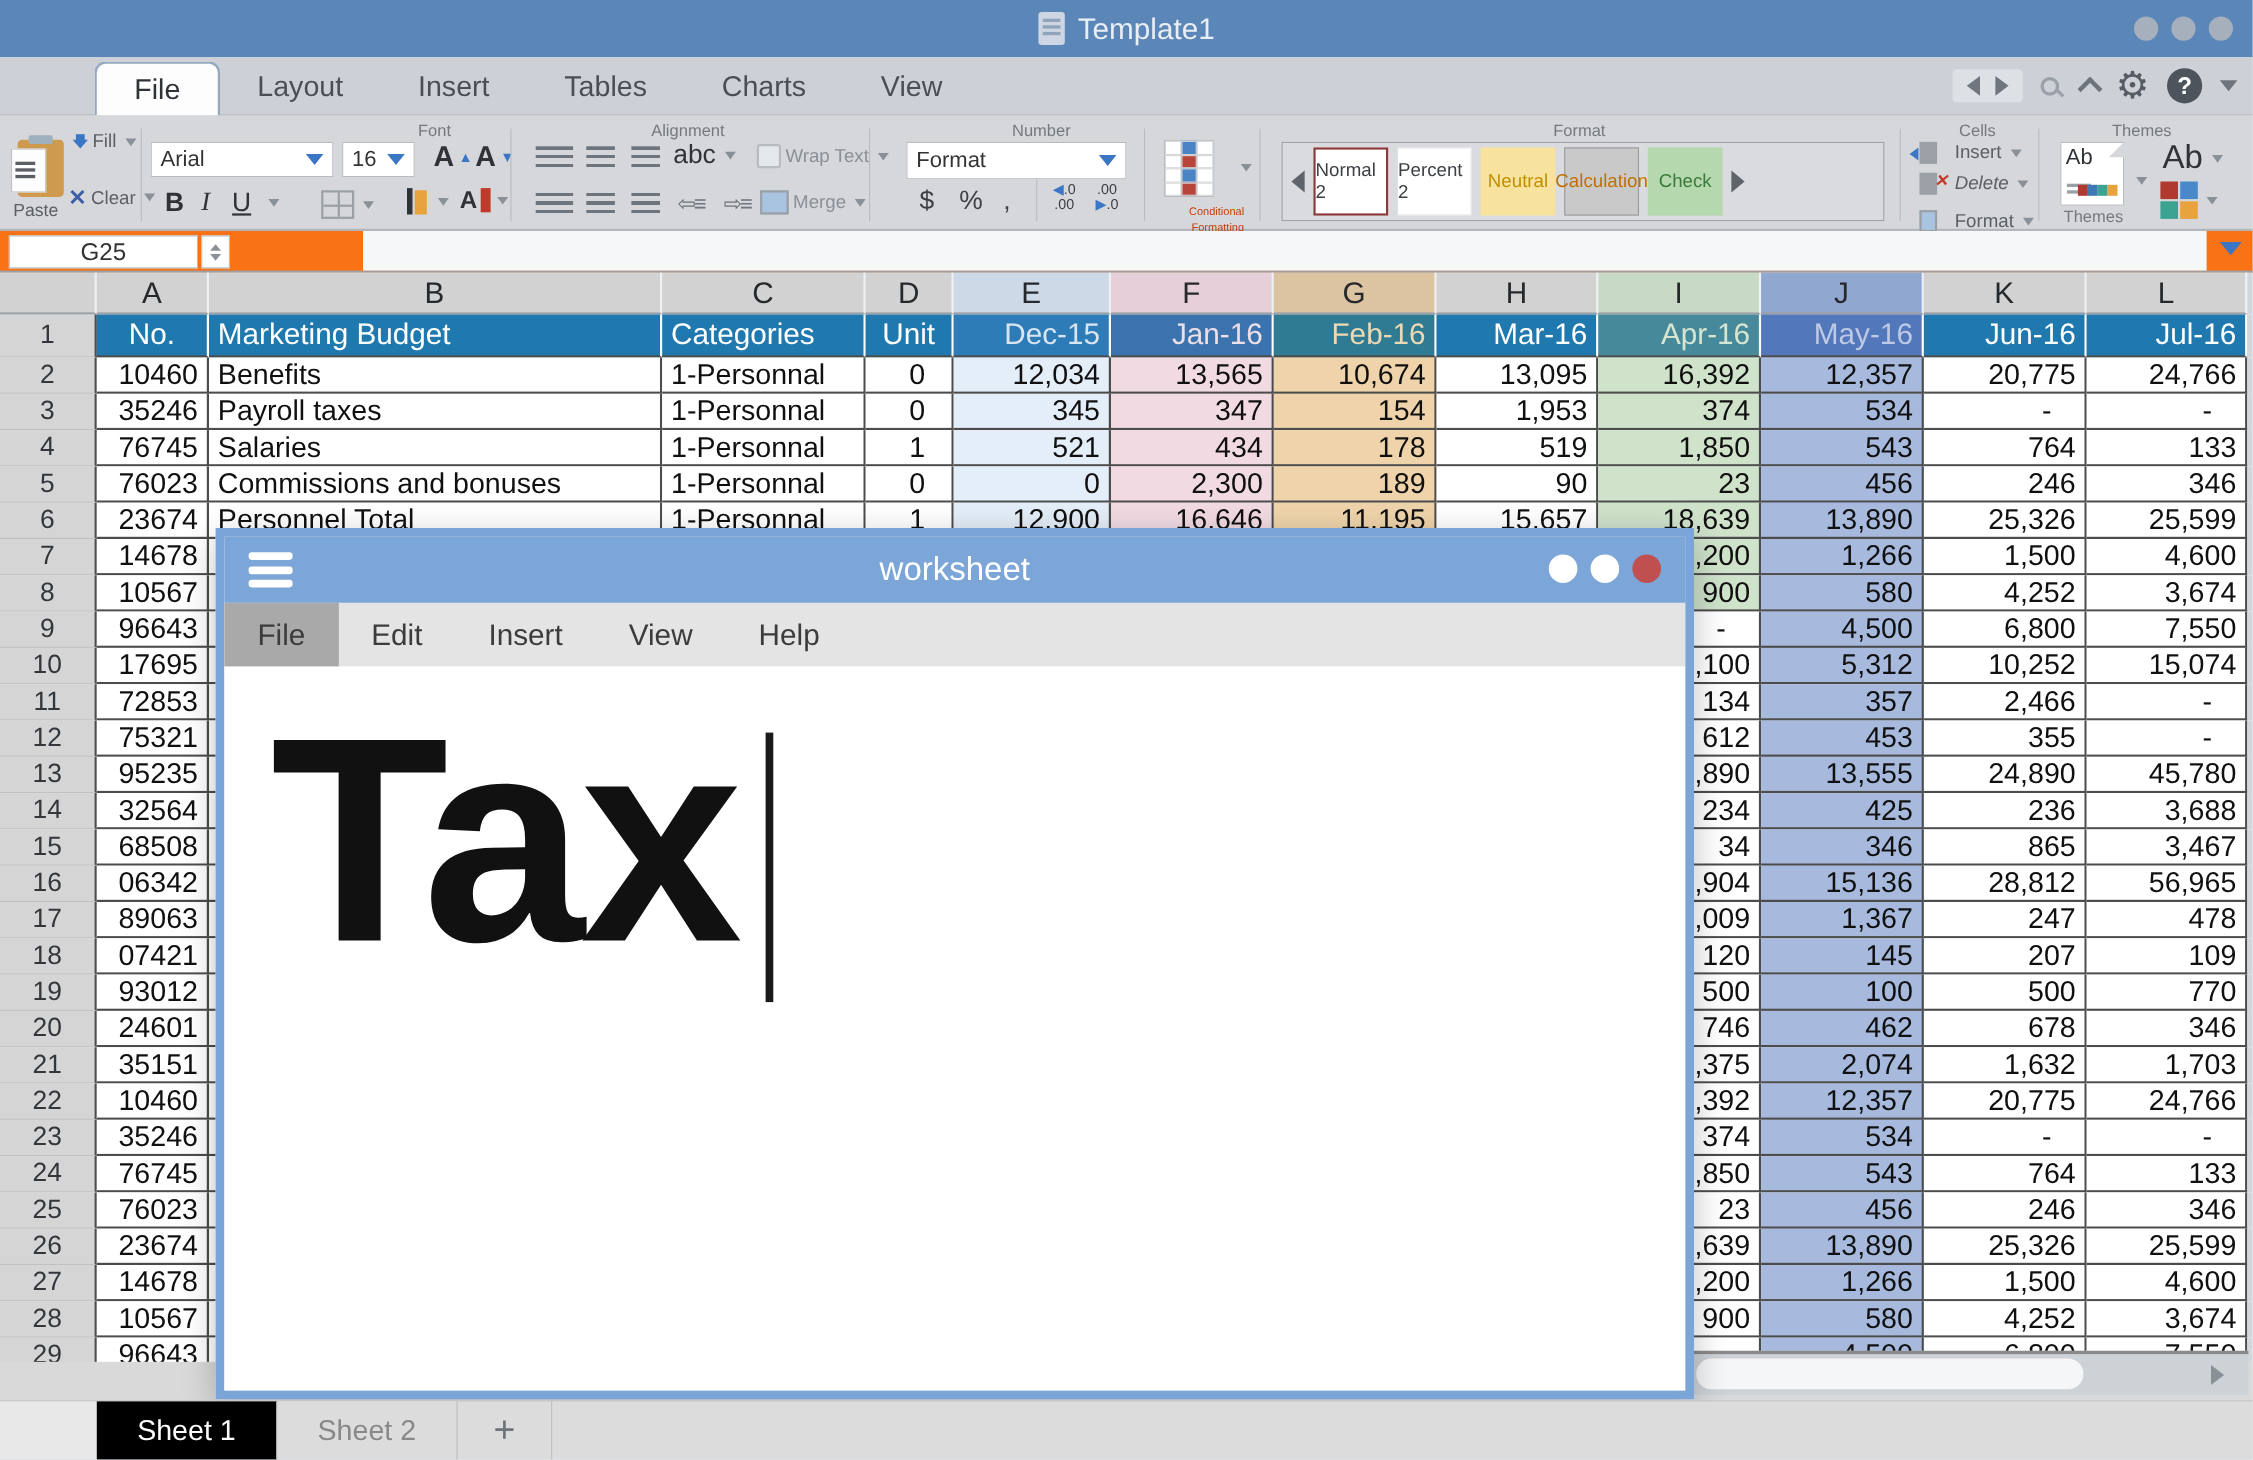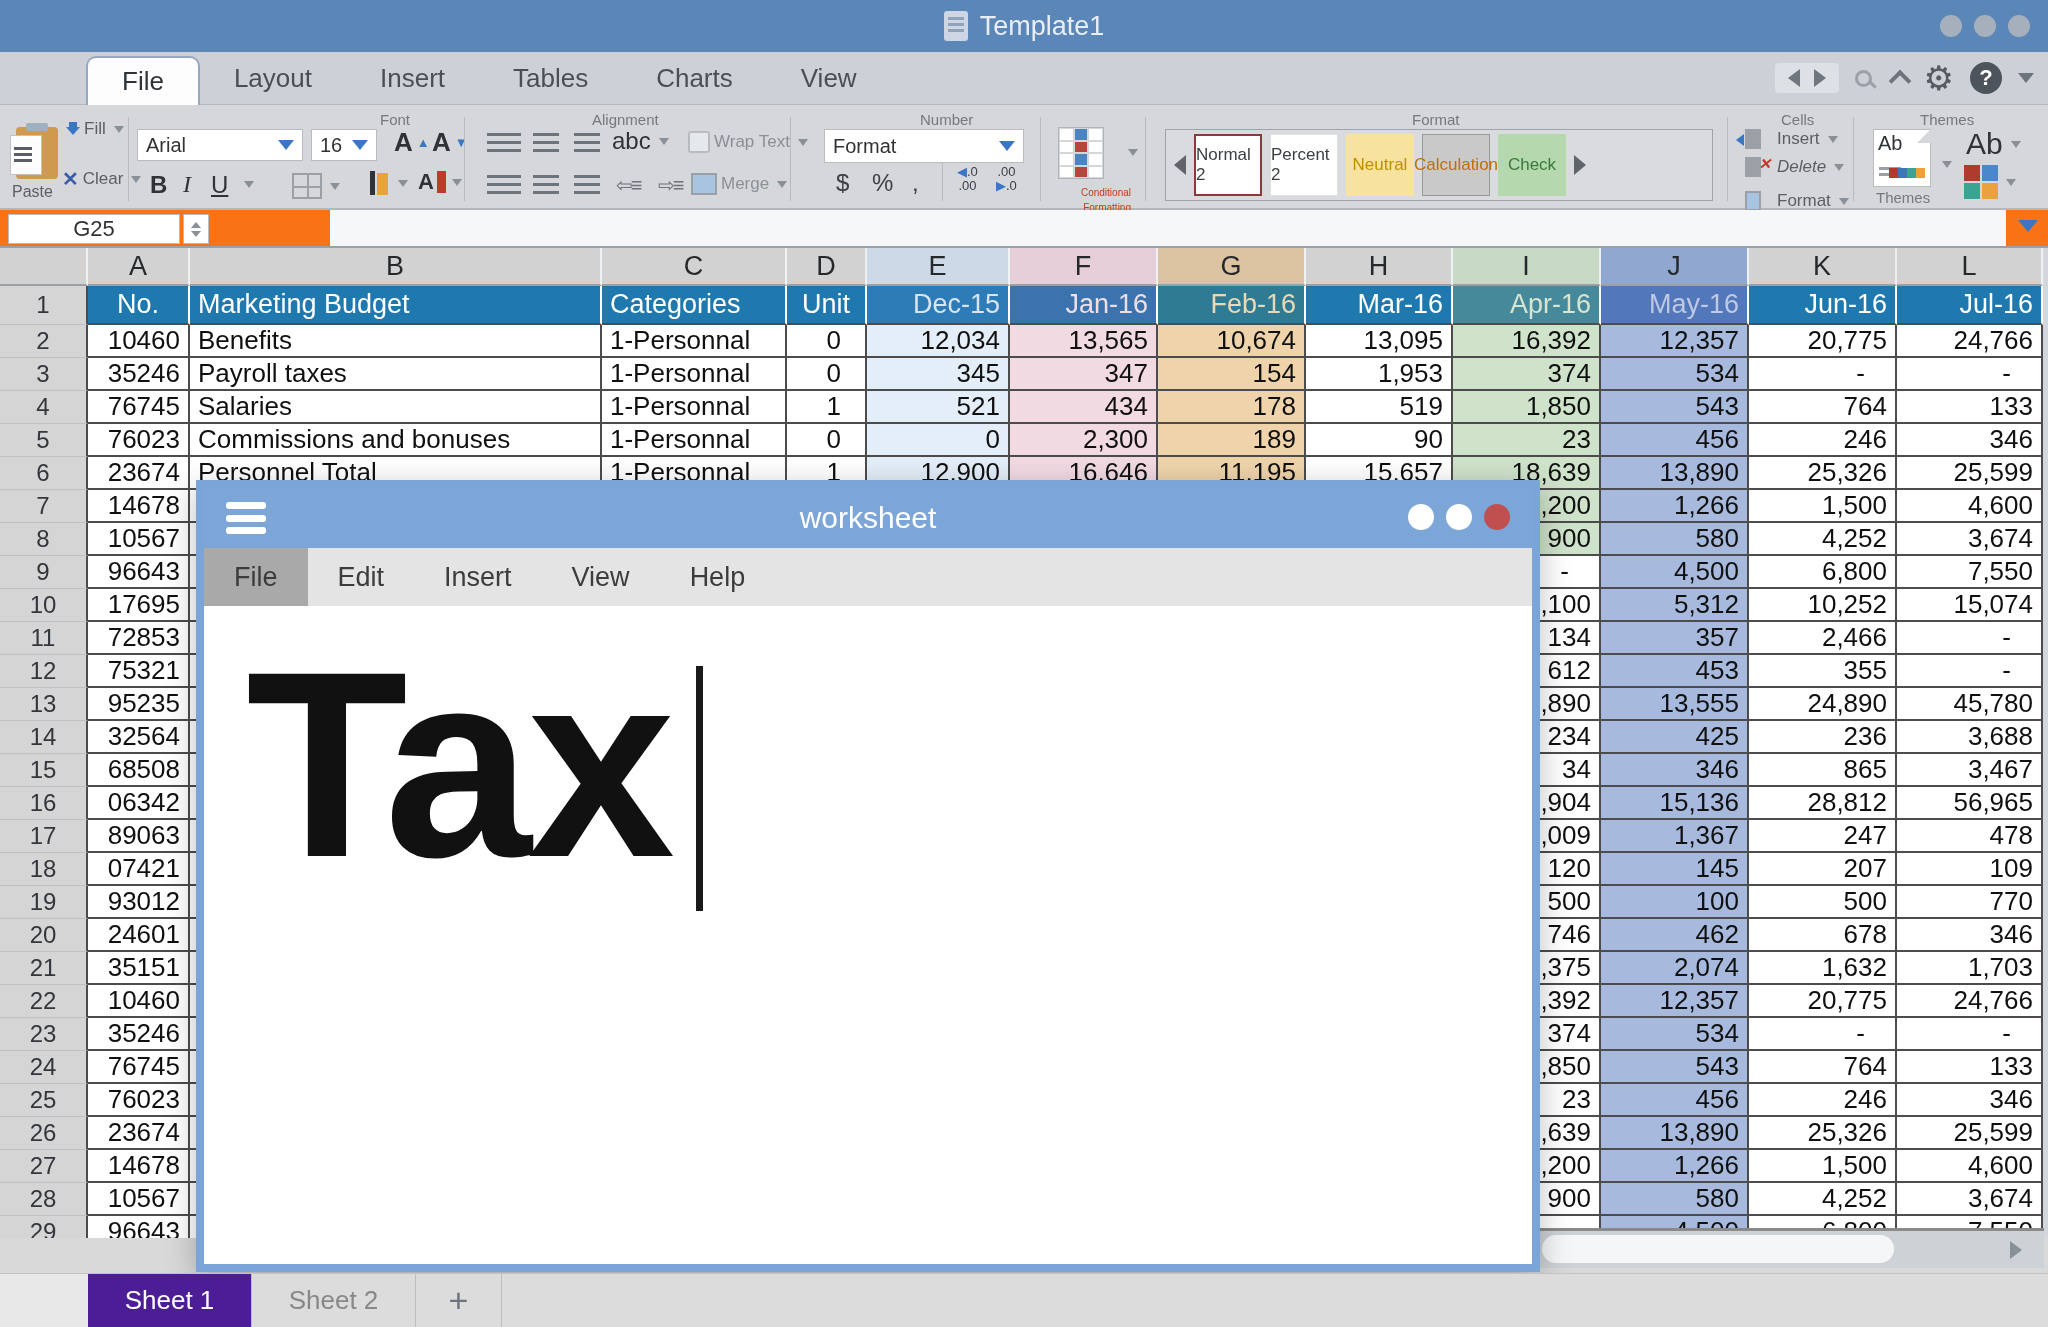--- a/index.html
+++ b/index.html
@@ -125,21 +125,21 @@
   .t-e{background:#e4eef8;} .t-f{background:#f2dae3;} .t-g{background:#efd4ab;} .t-i{background:#cfe2ca;} .t-j{background:#a7badd;padding-left:20px;}
 
   
   .bottomband{position:absolute;left:0;top:1238px;width:2048px;height:35px;background:#d9d9d9;z-index:30;}
   .hscroll{position:absolute;left:1534px;top:1228px;width:510px;height:40px;background:#cdd2d6;border-top:3px solid #8a8a8a;z-index:40;}
   .hthumb{position:absolute;left:8px;top:4px;width:352px;height:28px;background:#f5f6f7;border-radius:14px;}
   .harrow{position:absolute;right:22px;top:10px;width:0;height:0;border-top:9px solid transparent;border-bottom:9px solid transparent;border-left:12px solid #8a9097;}
   .sheetbar{position:absolute;left:0;top:1273px;width:2048px;height:54px;background:#dcdcdc;border-top:1px solid #c2c2c2;z-index:60;display:flex;}
   .sheetpad{width:88px;height:100%;background:#e8e8e8;}
   .stab{width:164px;height:100%;display:flex;align-items:center;justify-content:center;font-size:26px;color:#888;background:#dcdcdc;border-right:1px solid #bdbdbd;}
-  .stab.active{background:#4c1d95;color:#fff;}
+  .stab.active{background:#000000;color:#fff;}
   .addtab{width:86px;height:100%;display:flex;align-items:center;justify-content:center;font-size:34px;color:#6e747b;border-right:1px solid #bdbdbd;}
 
   
   .owin{position:absolute;left:196px;top:480px;width:1344px;height:792px;border:8px solid #7ba4d7;background:#fff;z-index:50;box-shadow:0 8px 30px rgba(0,0,0,.25);}
   .otitle{height:60px;background:#7ca5d8;display:flex;align-items:center;justify-content:center;position:relative;}
   .hamb{position:absolute;left:22px;top:14px;width:40px;height:32px;display:flex;flex-direction:column;justify-content:space-between;}
   .hamb span{height:7px;background:#fff;border-radius:3px;}
   .otitle-text{color:#fff;font-size:30px;}
   .odots{position:absolute;right:22px;top:16px;display:flex;gap:12px;}
   .odot{width:26px;height:26px;border-radius:50%;background:#fff;}

